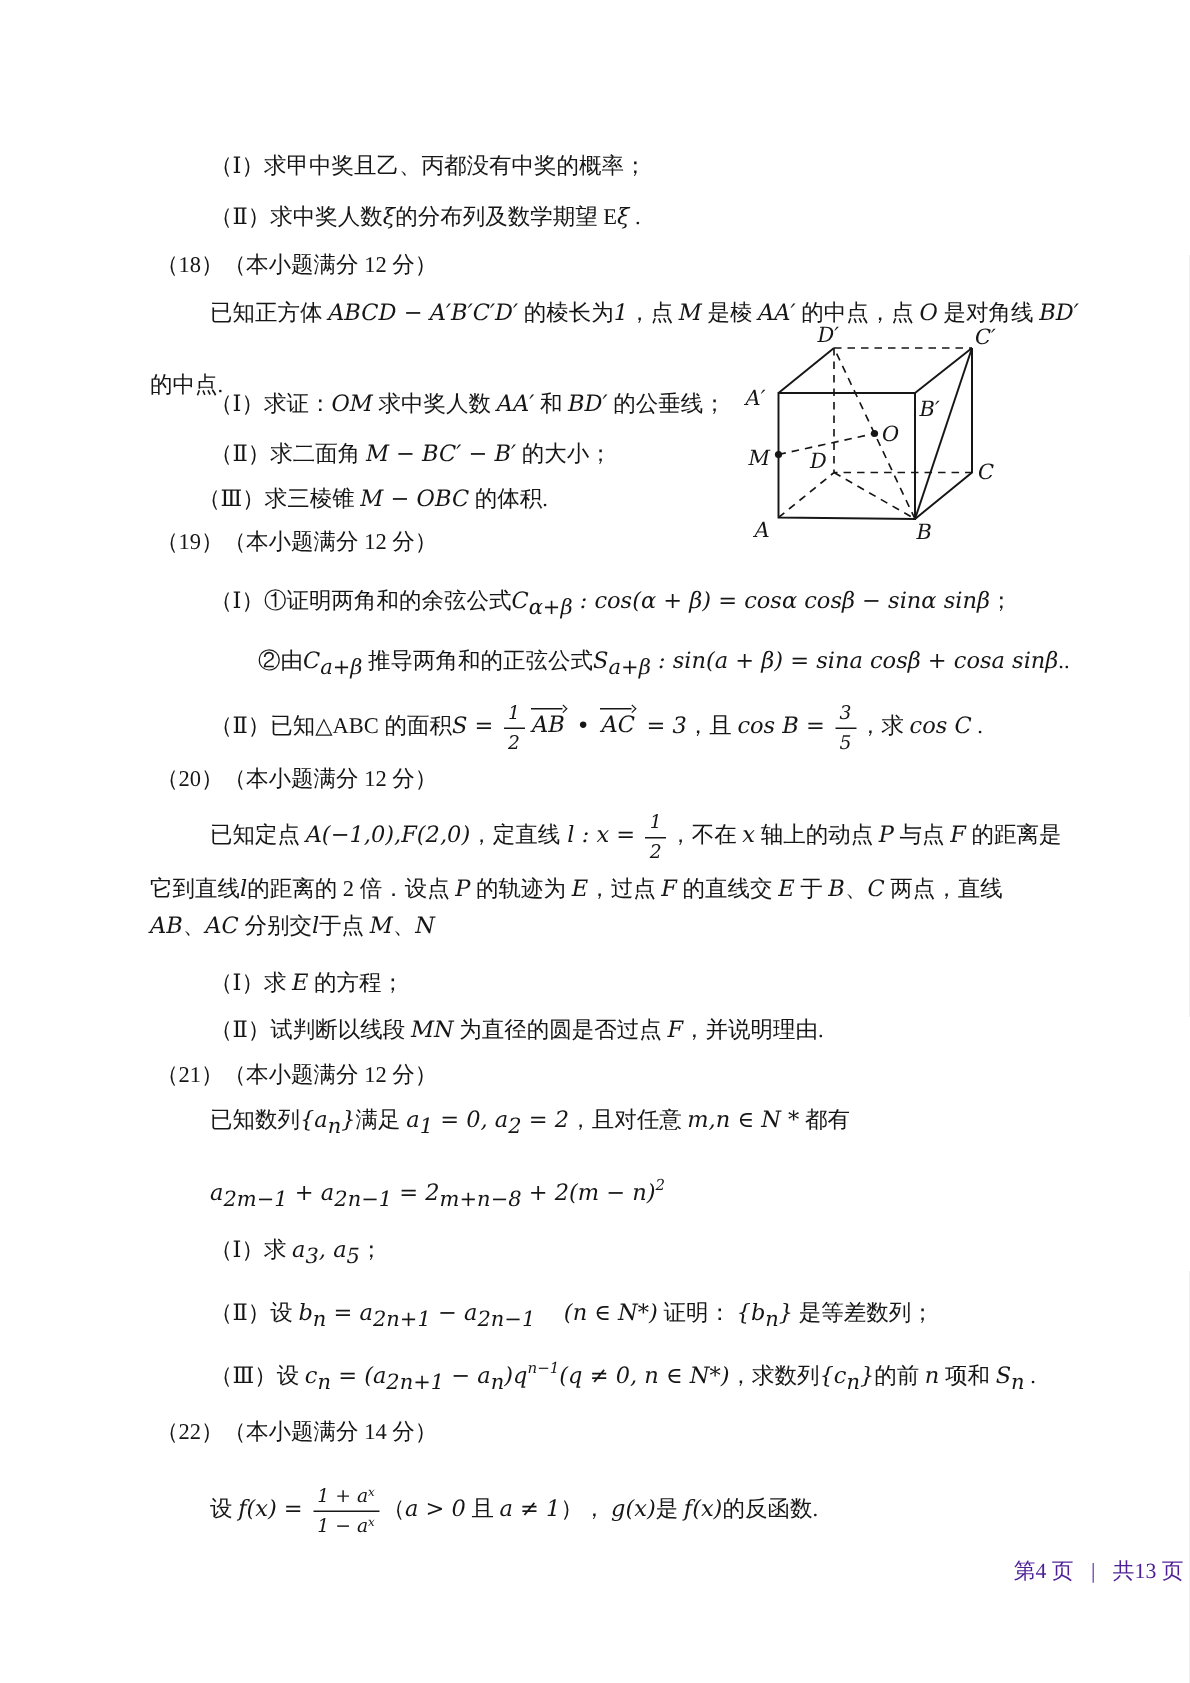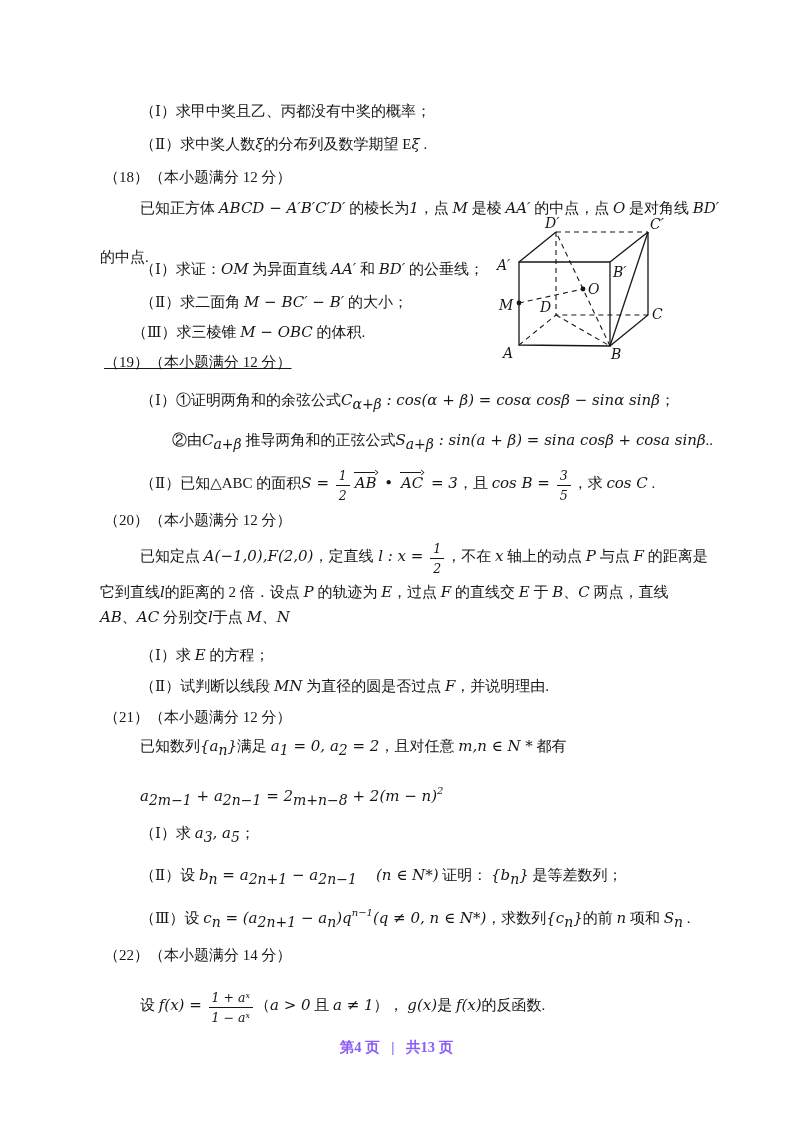--- a/index.html
+++ b/index.html
@@ -45,46 +45,46 @@
   .frac{
     display:inline-block;vertical-align:middle;text-align:center;
     line-height:1.1;margin:0 2px;
   }
   .frac .fr-num{display:block;border-bottom:1.2px solid #161616;padding:0 3px 1px;}
   .frac .fr-den{display:block;padding-top:1px;}
   .frac .cn,.frac .it{font-size:12.5px;}
   .frac .sp{font-size:8px;vertical-align:4px;}
   .footer{
     position:absolute;top:1038px;left:0;width:100%;
-    text-align:center;
+    text-align:right;
     font-family:"Liberation Serif","DejaVu Serif",serif;
-    font-size:14.5px;color:#8b5cf6;font-weight:bold;
+    font-size:14.5px;color:#4c1d95;
   }
   .footer span{margin:0 4px;}
   #figure{position:absolute;left:485px;top:215px;}
   .mlabel{
     font-family:"DejaVu Serif","Liberation Serif",serif;
     font-style:italic;font-size:14px;fill:#161616;
   }
 </style>
 </head>
 <body>
 
 <div class="page">
 
   <div id="content">
       <div class="line" style="top: 100px; left: 140px;"><span class="cn">（Ⅰ）求甲中奖且乙、丙都没有中奖的概率；</span></div>
       <div class="line" style="top: 133px; left: 140px;"><span class="cn">（Ⅱ）求中奖人数</span><span class="it">ξ</span><span class="cn">的分布列及数学期望 E</span><span class="it">ξ</span><span class="cn"> .</span></div>
       <div class="line" style="top: 166px; left: 104px;"><span class="cn">（18）（本小题满分 12 分）</span></div>
       <div class="line" style="top: 197px; left: 140px;"><span class="cn">已知正方体 </span><span class="it">ABCD − A′B′C′D′</span><span class="cn"> 的棱长为</span><span class="it">1</span><span class="cn">，点 </span><span class="it">M</span><span class="cn"> 是棱 </span><span class="it">AA′</span><span class="cn"> 的中点，点 </span><span class="it">O</span><span class="cn"> 是对角线 </span><span class="it">BD′</span></div>
       <div class="line" style="top: 246px; left: 100px;"><span class="cn">的中点.</span></div>
-      <div class="line" style="top: 258px; left: 140px;"><span class="cn">（Ⅰ）求证：</span><span class="it">OM</span><span class="cn"> 为异面直线 </span><span class="it">AA′</span><span class="cn"> 和 </span><span class="it">BD′</span><span class="cn"> 的公垂线；</span></div>
+      <div class="line" style="top: 258px; left: 140px;"><span class="cn">（Ⅰ）求证：</span><span class="it">OM</span><span class="cn"> 求中奖人数 </span><span class="it">AA′</span><span class="cn"> 和 </span><span class="it">BD′</span><span class="cn"> 的公垂线；</span></div>
       <div class="line" style="top: 291px; left: 140px;"><span class="cn">（Ⅱ）求二面角 </span><span class="it">M − BC′ − B′</span><span class="cn"> 的大小；</span></div>
       <div class="line" style="top: 321px; left: 132px;"><span class="cn">（Ⅲ）求三棱锥 </span><span class="it">M − OBC</span><span class="cn"> 的体积.</span></div>
-      <div class="line" style="top: 351px; left: 104px; text-decoration: underline;"><span class="cn">（19）（本小题满分 12 分）</span></div>
+      <div class="line" style="top: 351px; left: 104px;"><span class="cn">（19）（本小题满分 12 分）</span></div>
       <div class="line" style="top: 389px; left: 140px;"><span class="cn">（Ⅰ）①证明两角和的余弦公式</span><span class="it">C</span><span class="sb">α+β</span><span class="it"> : cos(α + β) = cosα cosβ − sinα sinβ</span><span class="cn">；</span></div>
       <div class="line" style="top: 429px; left: 172px;"><span class="cn">②由</span><span class="it">C</span><span class="sb">a+β</span><span class="cn"> 推导两角和的正弦公式</span><span class="it">S</span><span class="sb">a+β</span><span class="it"> : sin(a + β) = sina cosβ + cosa sinβ</span><span class="cn">..</span></div>
       <div class="line" style="top: 467px; left: 140px;"><span class="cn">（Ⅱ）已知△ABC 的面积</span><span class="it">S</span><span class="it"> = </span><span class="frac"><span class="fr-num"><span class="it">1</span></span><span class="fr-den"><span class="it">2</span></span></span><span class="vec">AB</span><span class="it"> • </span><span class="vec">AC</span><span class="it"> = 3</span><span class="cn">，且 </span><span class="it">cos B = </span><span class="frac"><span class="fr-num"><span class="it">3</span></span><span class="fr-den"><span class="it">5</span></span></span><span class="cn">，求 </span><span class="it">cos C</span><span class="cn"> .</span></div>
       <div class="line" style="top: 509px; left: 104px;"><span class="cn">（20）（本小题满分 12 分）</span></div>
       <div class="line" style="top: 540px; left: 140px;"><span class="cn">已知定点 </span><span class="it">A(−1,0),F(2,0)</span><span class="cn">，定直线</span><span class="it"> l : x = </span><span class="frac"><span class="fr-num"><span class="it">1</span></span><span class="fr-den"><span class="it">2</span></span></span><span class="cn">，不在 </span><span class="it">x</span><span class="cn"> 轴上的动点 </span><span class="it">P</span><span class="cn"> 与点 </span><span class="it">F</span><span class="cn"> 的距离是</span></div>
       <div class="line" style="top: 581px; left: 100px;"><span class="cn">它到直线</span><span class="it">l</span><span class="cn">的距离的 2 倍．设点 </span><span class="it">P</span><span class="cn"> 的轨迹为 </span><span class="it">E</span><span class="cn">，过点 </span><span class="it">F</span><span class="cn"> 的直线交 </span><span class="it">E</span><span class="cn"> 于 </span><span class="it">B</span><span class="cn">、</span><span class="it">C</span><span class="cn"> 两点，直线</span></div>
       <div class="line" style="top: 606px; left: 100px;"><span class="it">AB</span><span class="cn">、</span><span class="it">AC</span><span class="cn"> 分别交</span><span class="it">l</span><span class="cn">于点 </span><span class="it">M</span><span class="cn">、</span><span class="it">N</span></div>
       <div class="line" style="top: 644px; left: 140px;"><span class="cn">（Ⅰ）求 </span><span class="it">E</span><span class="cn"> 的方程；</span></div>
       <div class="line" style="top: 675px; left: 140px;"><span class="cn">（Ⅱ）试判断以线段 </span><span class="it">MN</span><span class="cn"> 为直径的圆是否过点 </span><span class="it">F</span><span class="cn">，并说明理由.</span></div>
       <div class="line" style="top: 706px; left: 104px;"><span class="cn">（21）（本小题满分 12 分）</span></div>

